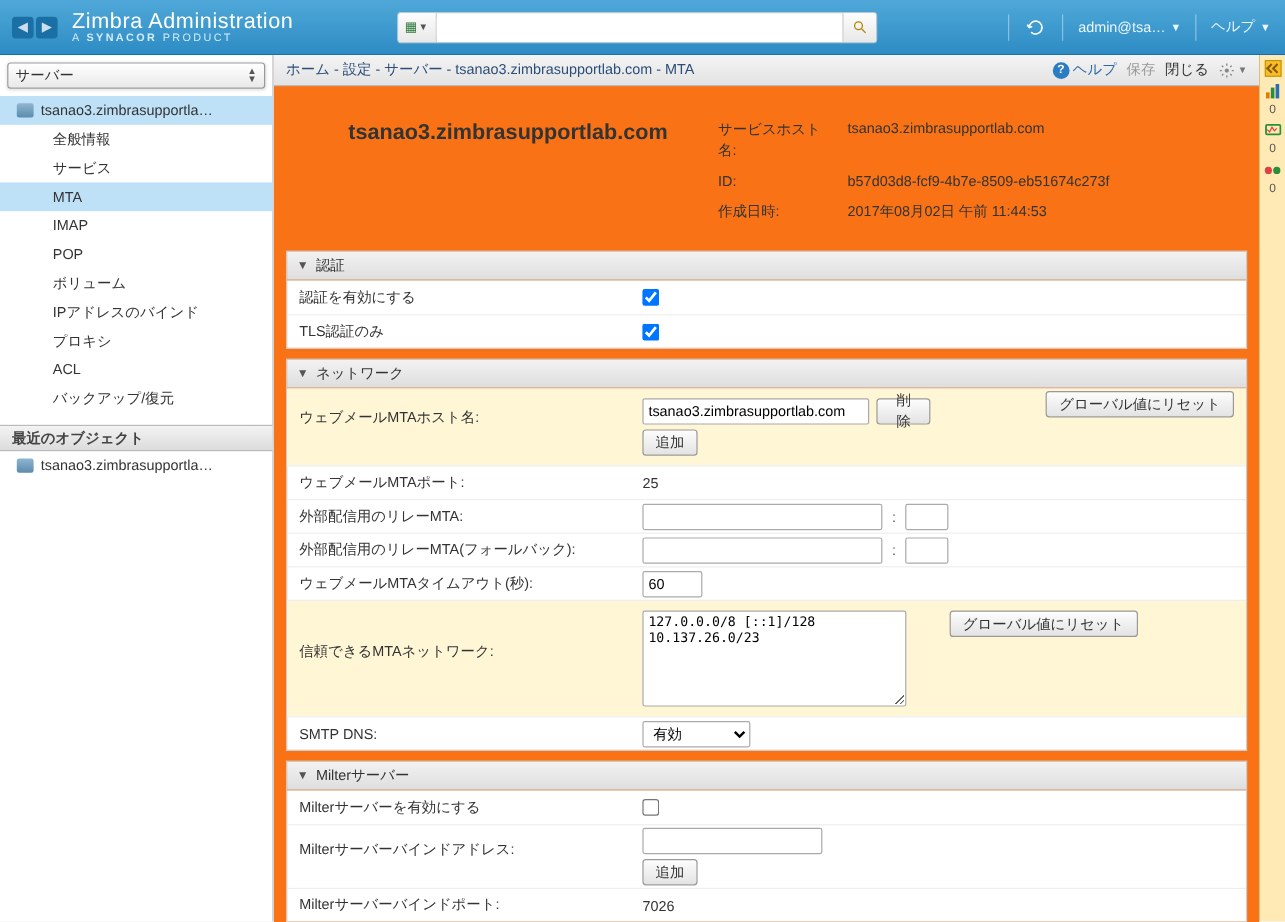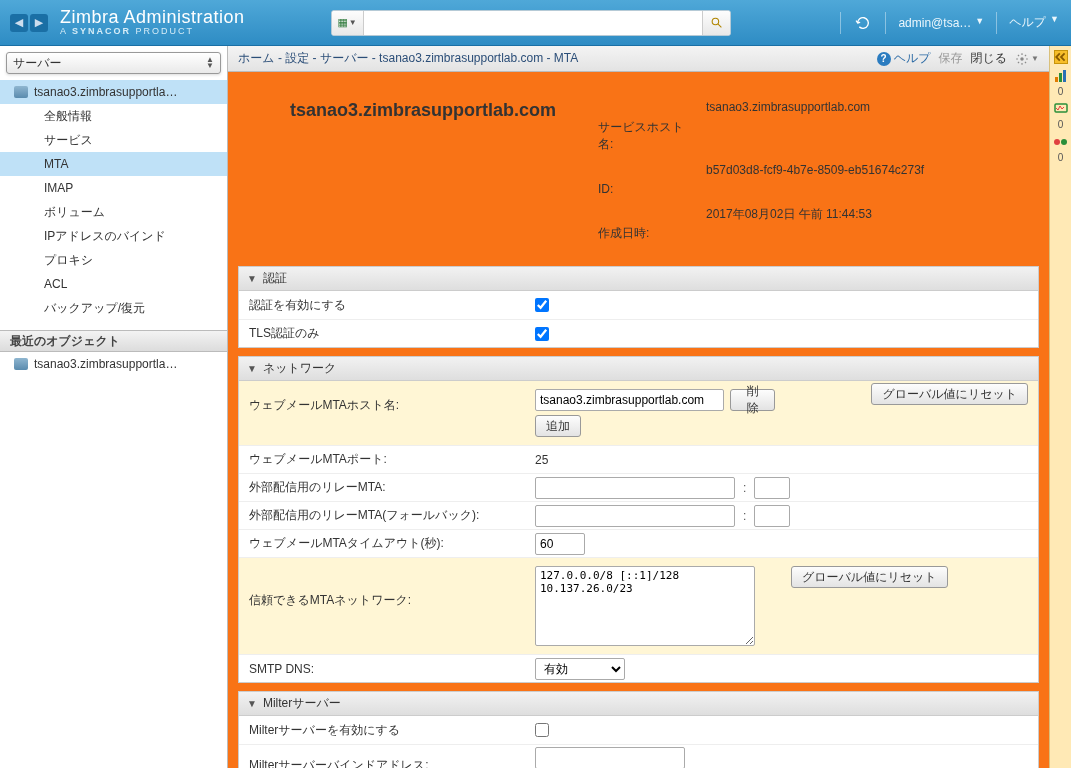--- a/index.html
+++ b/index.html
@@ -37,21 +37,21 @@
 .search-cat-btn .caret { font-size: 8px; color: #555; }
 .search-input { flex:1; border:none; outline:none; font-size:13px; padding: 0 6px; color:#444; }
 .search-go { width: 28px; height:100%; display:flex; align-items:center; justify-content:center;
   border-left:1px solid #ccc; background:linear-gradient(#fdfdfd,#e8e8e8); }
 .search-go svg { width:13px; height:13px; }
 
 .header-right { margin-left:auto; display:flex; align-items:center; gap:2px; color:#eaf6fc; }
 .hsep { width:1px; height:22px; background: rgba(255,255,255,.4); margin: 0 8px; }
 .refresh-btn { width:24px; height:24px; display:flex; align-items:center; justify-content:center; }
 .refresh-btn svg { width:16px; height:16px; stroke:#fff; fill:none; }
-.user-menu, .help-menu { display:flex; gap:4px; font-size:12px; padding:0 2px;}
+.user-menu, .help-menu { display:flex; align-items:center; gap:4px; font-size:12px; padding:0 2px;}
 .user-menu .caret, .help-menu .caret { font-size:9px; }
 
 
 .layout { display:flex; height: calc(100% - 46px); }
 .sidebar { width: 228px; background:#fff; border-right:1px solid #bbb; display:flex; flex-direction:column; }
 .sidebar-select {
   margin:6px; height:22px; border:1px solid #999; border-radius:3px;
   display:flex; align-items:center; padding:0 6px; background:linear-gradient(#fff,#e9e9e9);
   box-shadow: 0 1px 3px rgba(0,0,0,.15);
   justify-content: space-between;
@@ -90,21 +90,21 @@
   align-items:center; padding-top:4px; gap:4px;}
 .rail-handle { width:14px; height:14px; background:#f7be2a; border:1px solid #c8940a; }
 .rail-ico { width:16px; height:16px; display:flex; align-items:center; justify-content:center; }
 .rail-count { font-size:10px; color:#555; margin-top:-2px;}
 .rail-dot { width:10px; height:10px; border-radius:50%; }
 
 
 .summary { display:flex; padding: 28px 20px 16px 20px; align-items:flex-start; }
 .summary-title { font-size:18px; font-weight:bold; flex: 0 0 350px; text-align:center; }
 .summary-rows { display:grid; grid-template-columns: 90px auto; row-gap:10px; column-gap:18px; font-size:12px; color:#333;}
-.summary-rows .lab { color:#333;margin-top:19px; }
+.summary-rows .lab { color:#333; }
 
 
 .section { margin: 8px 10px; border:1px solid #ccc; }
 .section-header { height:24px; background:linear-gradient(#f2f2f2,#dedede);
   border-bottom:1px solid #ccc; display:flex; align-items:center; padding:0 8px; gap:6px; color:#333;}
 .section-header .tri { font-size:10px; color:#555; }
 .section-body { background:#fff; }
 .row { display:flex; align-items:center; min-height:28px; padding:2px 0 2px 10px; border-top:1px solid #eee;}
 .row:first-child { border-top:none; }
 .row .label { width: 286px; padding-right:8px; }
@@ -198,20 +198,23 @@
         <span>全般情報</span>
       </li>
       <li class="nav-item child">
         <span>サービス</span>
       </li>
       <li class="nav-item child" style="background:#bfe1f7">
         <span>MTA</span>
       </li>
       <li class="nav-item child">
         <span>IMAP</span>
+      </li>
+      <li class="nav-item child">
+        <span>POP</span>
       </li>
       <li class="nav-item child">
         <span>ボリューム</span>
       </li>
       <li class="nav-item child">
         <span>IPアドレスのバインド</span>
       </li>
       <li class="nav-item child">
         <span>プロキシ</span>
       </li>

